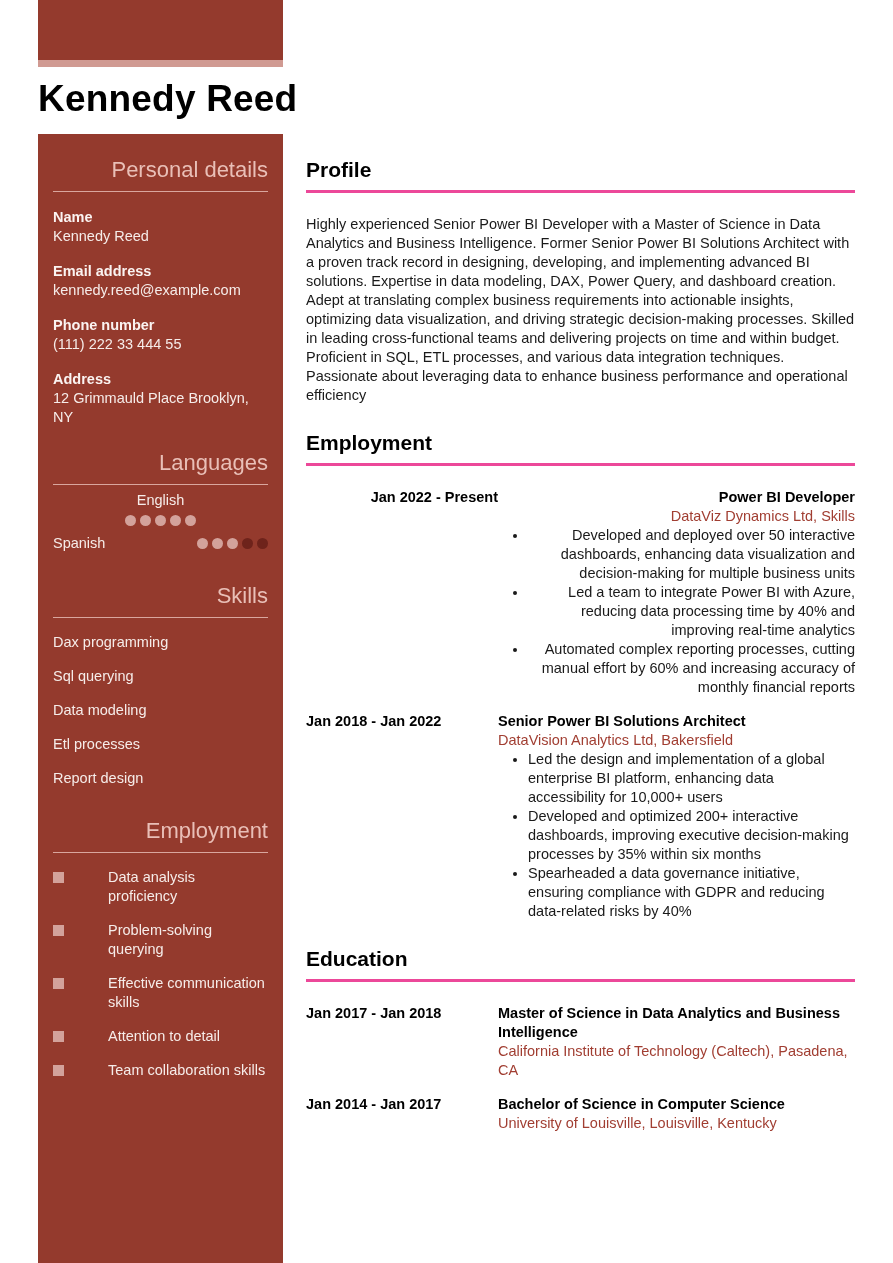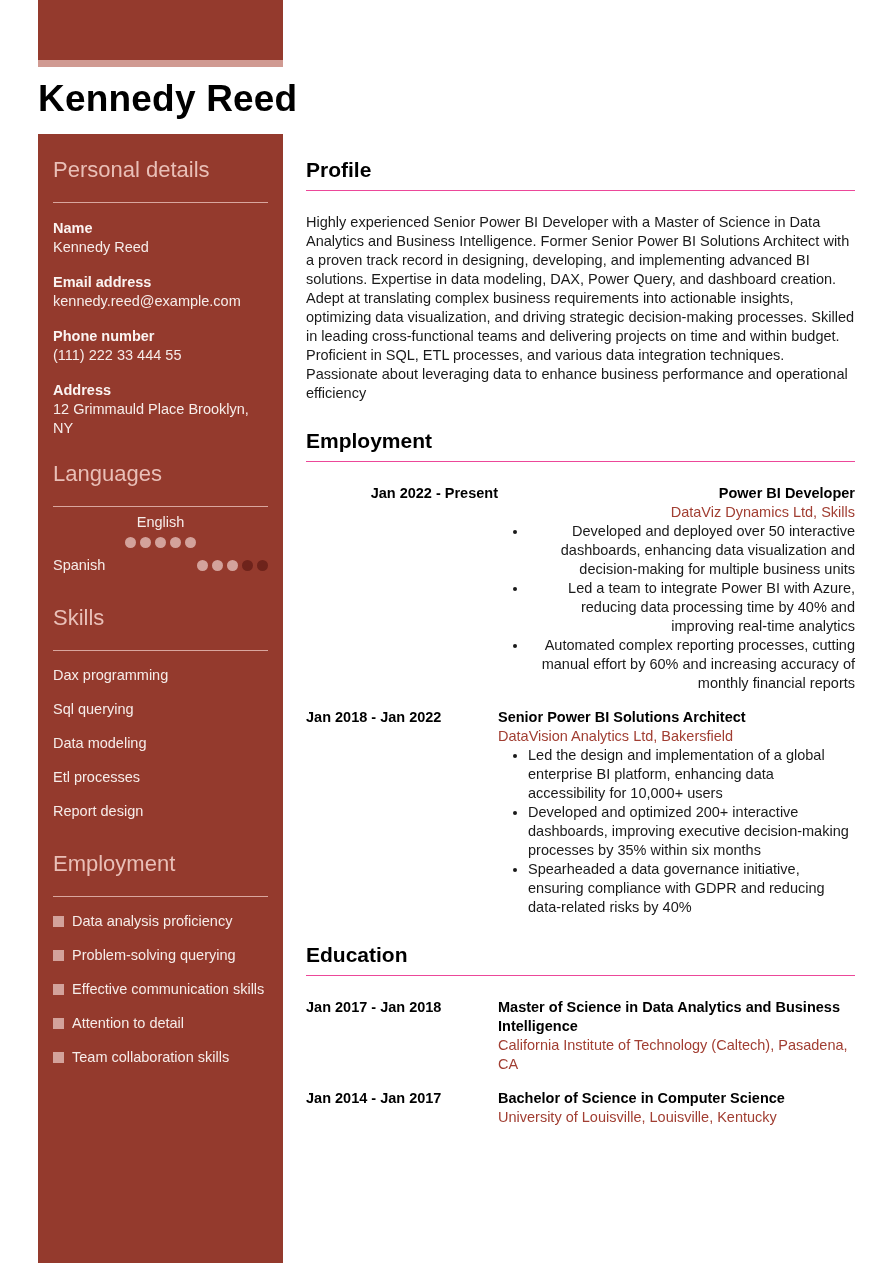--- a/index.html
+++ b/index.html
@@ -5,41 +5,41 @@
   html, body { margin: 0; padding: 0; background: #ffffff; }
   body { width: 893px; height: 1263px; position: relative; overflow: hidden;
          font-family: "Liberation Sans", sans-serif; color: #111; }
 
   .top-band { position: absolute; left: 38px; top: 0; width: 245px; height: 60px; background: #943a2d; }
   .top-band-stripe { position: absolute; left: 38px; top: 60px; width: 245px; height: 7px; background: #d09a92; }
 
   .name-title { position: absolute; left: 38px; top: 78px; margin: 0; font-size: 37px; font-weight: bold; color: #000; letter-spacing: 0.2px; }
 
   .sidebar { position: absolute; left: 38px; top: 134px; width: 245px; height: 1129px; background: #943a2d; color: #f6ece9; box-sizing: border-box; padding: 0 15px; }
-  .side-heading { font-size: 22px; color: #e9bfb7; margin: 0; padding-top: 23px; padding-bottom: 19px; border-bottom: 1px solid #d9a69e; font-weight: normal; }
+  .side-heading { font-size: 22px; color: #e9bfb7; margin: 0; padding-top: 23px; padding-bottom: 8px; border-bottom: 1px solid #d9a69e; font-weight: normal; text-align: right; }
   .side-heading.first { padding-top: 23px; }
   .detail { margin-top: 16px; font-size: 14.5px; line-height: 19px; }
   .detail-label { font-weight: bold; color: #fbf3f1; }
   .detail-value { color: #f6ece9; }
 
   .lang-row { display: flex; justify-content: space-between; align-items: center; font-size: 14.5px; height: 34px; }
   .lang-row.first { margin-top: 7px; flex-direction: column; }
   .dots { display: flex; gap: 4px; }
   .dot { width: 11px; height: 11px; border-radius: 50%; background: #d3a29b; }
   .dot.off { background: #6e231b; }
 
   .skill { font-size: 14.5px; height: 34px; line-height: 34px; }
   .skill.first { margin-top: 7px; }
 
-  .quality { display: flex; font-size: 14.5px; line-height: 19px; margin-top: 15px; }
+  .quality { display: flex; font-size: 14.5px; line-height: 19px; margin-top: 15px; gap: 36px; }
   .quality.first { margin-top: 15px; }
   .q-bullet { width: 11px; height: 11px; background: #d3a29b; margin-top: 4px; margin-right: 8px; flex: none; }
 
   .main { position: absolute; left: 306px; top: 134px; width: 549px; }
-  .main-heading { font-size: 21px; font-weight: bold; margin: 0; padding-top: 24px; padding-bottom: 8px; border-bottom: 1px solid #ec4899; color: #000; }
+  .main-heading { font-size: 21px; font-weight: bold; margin: 0; padding-top: 24px; padding-bottom: 8px; border-bottom: 3px solid #ec4899; color: #000; }
   .profile-text { font-size: 14.5px; line-height: 19px; margin: 22px 0 0 0; color: #1a1a1a; }
 
   .entry { display: flex; font-size: 14.5px; line-height: 19px; }
   .entry-date { width: 192px; flex: none; font-weight: bold; color: #000; }
   .entry-body { flex: 1; }
   .entry-title { font-weight: bold; color: #000; }
   .entry-org { color: #a13e32; }
   .entry ul { margin: 0; padding-left: 30px; }
   .entry li { color: #1a1a1a; }
   .emp-first { margin-top: 22px; text-align: right; }

